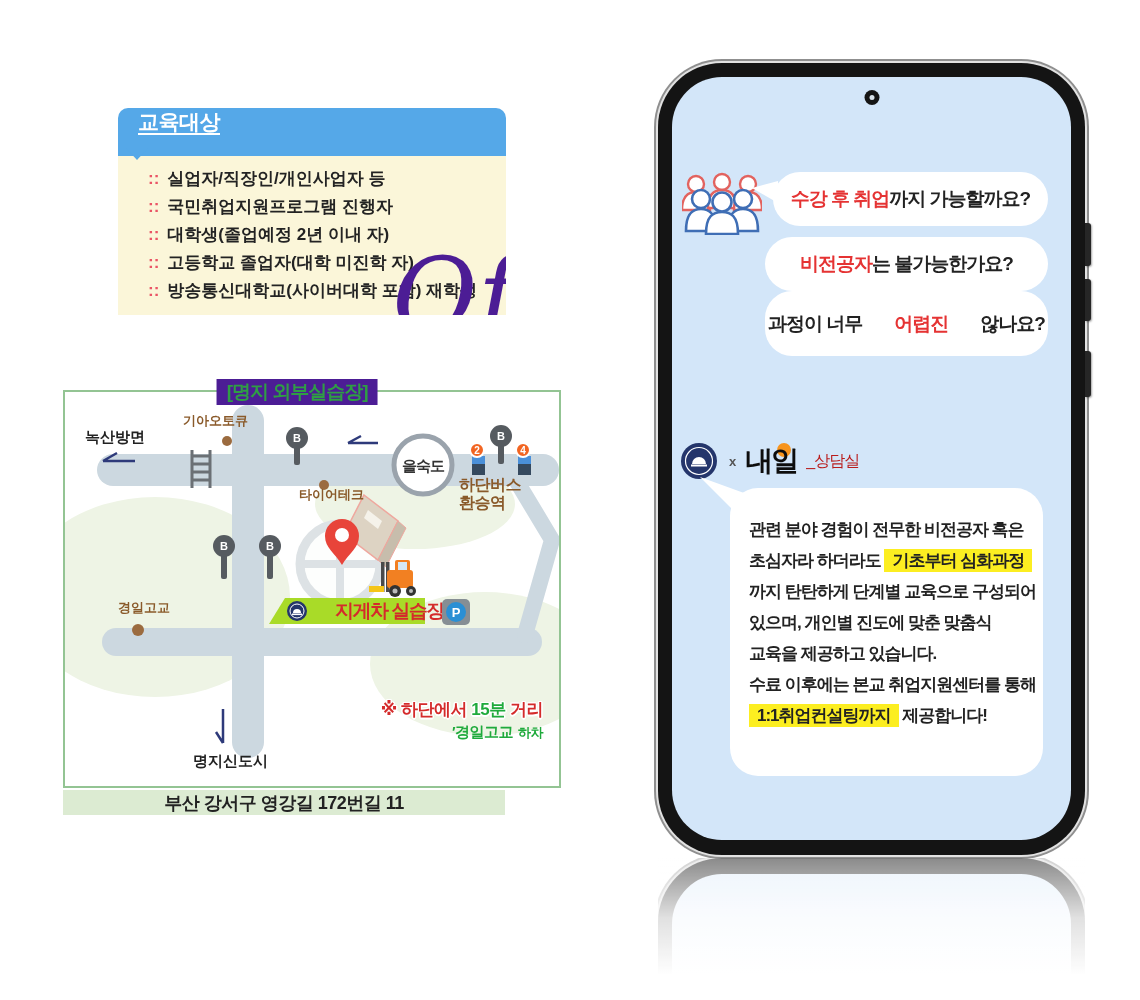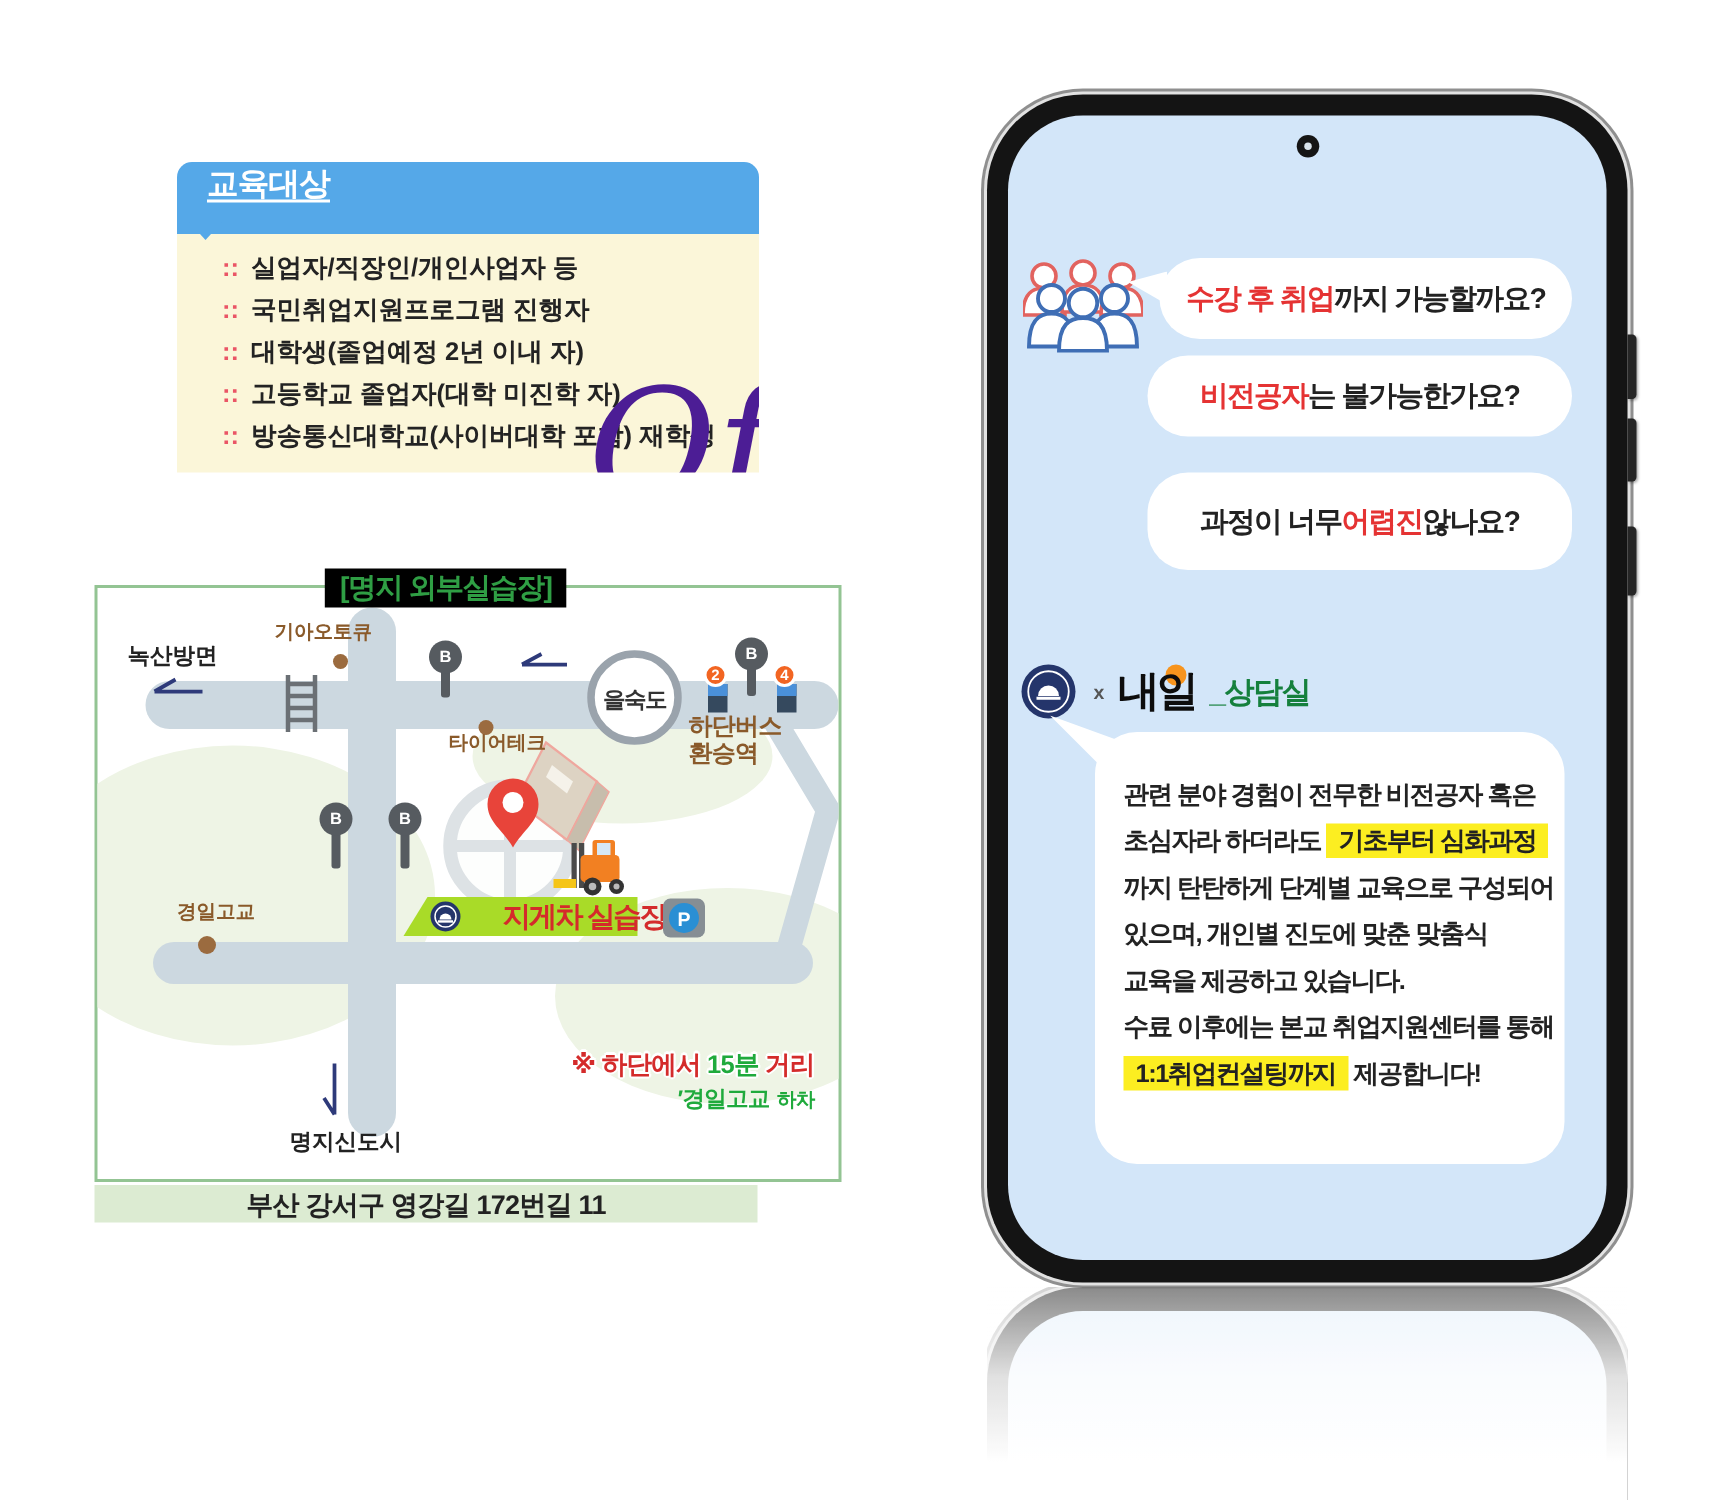--- a/index.html
+++ b/index.html
@@ -16,21 +16,21 @@
   .edu-item{line-height:28px;font-size:17px;font-weight:700;color:#232323;white-space:nowrap;}
   .edu-bullet{color:var(--bullet_red,#ea5566);margin-right:8px;font-weight:800;}
   .edu-pointer{position:absolute;left:8px;top:40px;width:0;height:0;z-index:2;
                border-left:11px solid transparent;border-right:11px solid transparent;
                border-top:12px solid var(--accent_blue,#55a8e8);}
   .edu-deco{position:absolute;right:-10px;bottom:-34px;font-family:"DejaVu Serif",serif;
             font-style:italic;font-size:104px;color:#4c1d95;line-height:1;}
 
   
   .map{position:absolute;left:63px;top:390px;width:494px;height:394px;border:2px solid #93c493;background:#fff;}
-  .map-title{position:absolute;left:47%;top:-13px;transform:translateX(-50%);background:#000000;
+  .map-title{position:absolute;left:47%;top:-13px;transform:translateX(-50%);background:#4c1d95;
              padding:0 10px;color:var(--map_green,#2f9e44);font-size:19px;font-weight:800;
              letter-spacing:-1px;white-space:nowrap;z-index:3;}
   .map-art{position:absolute;left:0;top:0;width:494px;height:394px;}
   .ml{position:absolute;font-weight:700;white-space:nowrap;z-index:2;}
   .ml-kia{left:118px;top:20px;color:var(--brown,#8a5a2a);font-size:13px;}
   .ml-noksan{left:20px;top:36px;color:#222;font-size:15px;}
   .ml-eulsukdo{left:330px;top:65px;width:56px;text-align:center;font-size:15px;color:#333;letter-spacing:-1px;}
   .ml-hadan{left:394px;top:84px;width:90px;text-align:left;color:var(--brown,#8a5a2a);
             font-size:16px;line-height:18px;font-weight:800;letter-spacing:-0.5px;}
   .ml-tire{left:234px;top:94px;color:var(--brown,#8a5a2a);font-size:13px;}
@@ -66,29 +66,29 @@
   .screen{position:absolute;left:14px;top:14px;width:399px;height:763px;background:var(--screen_blue,#d3e6f9);
           border-radius:50px;overflow:hidden;}
   .camera{position:absolute;left:50%;top:13px;transform:translateX(-50%);width:15px;height:15px;
           border-radius:50%;background:#151515;}
   .camera::after{content:"";position:absolute;left:5px;top:5px;width:5px;height:5px;border-radius:50%;background:#d8e2ea;}
   .crowd{position:absolute;left:10px;top:94px;}
   .qb{position:absolute;background:#fff;border-radius:27px;display:flex;align-items:center;justify-content:center;
       font-size:19px;font-weight:800;color:#222;letter-spacing:-1px;white-space:nowrap;}
   .q1{left:101px;top:95px;width:275px;height:54px;}
   .q2{left:93px;top:160px;width:283px;height:54px;}
-  .q3{left:93px;top:238px;width:283px;height:65px;}
+  .q3{left:93px;top:214px;width:283px;height:65px;gap:32px;}
   .red{color:var(--chat_red,#e53333);}
   .tail1{position:absolute;left:80px;top:104px;}
   .consult{position:absolute;left:8px;top:365px;display:flex;align-items:center;}
   .xsep{margin:0 9px 0 11px;color:#555;font-size:13px;font-weight:700;}
   .brand{position:relative;font-size:28px;font-weight:900;color:#0d0d0d;letter-spacing:-2px;}
   .sun{position:absolute;left:32px;top:1px;width:14px;height:14px;border-radius:50%;background:#f7941d;z-index:0;}
   .brand-text{position:relative;z-index:1;}
-  .consult-title{margin-left:9px;font-size:20px;font-weight:700;color:#15803d;letter-spacing:-1px;}
+  .consult-title{margin-left:9px;font-size:16px;font-weight:400;color:#b91c1c;letter-spacing:-1px;}
   .reply-tail{position:absolute;left:28px;top:400px;}
   .reply{position:absolute;left:58px;top:411px;width:313px;height:288px;background:#fff;border-radius:28px;
          padding:26px 14px 0 19px;box-sizing:border-box;font-size:17px;font-weight:700;color:#222;
          line-height:31px;letter-spacing:-1px;}
   .reply-line{white-space:nowrap;}
   .hl{background:var(--highlight_yellow,#fcee21);padding:2px 8px;}
 
   
   .reflection{position:absolute;left:658px;top:858px;width:427px;height:142px;overflow:hidden;opacity:.85;}
   .r-phone{position:absolute;left:0;top:0;width:427px;height:300px;border-radius:64px;background:#141414;

